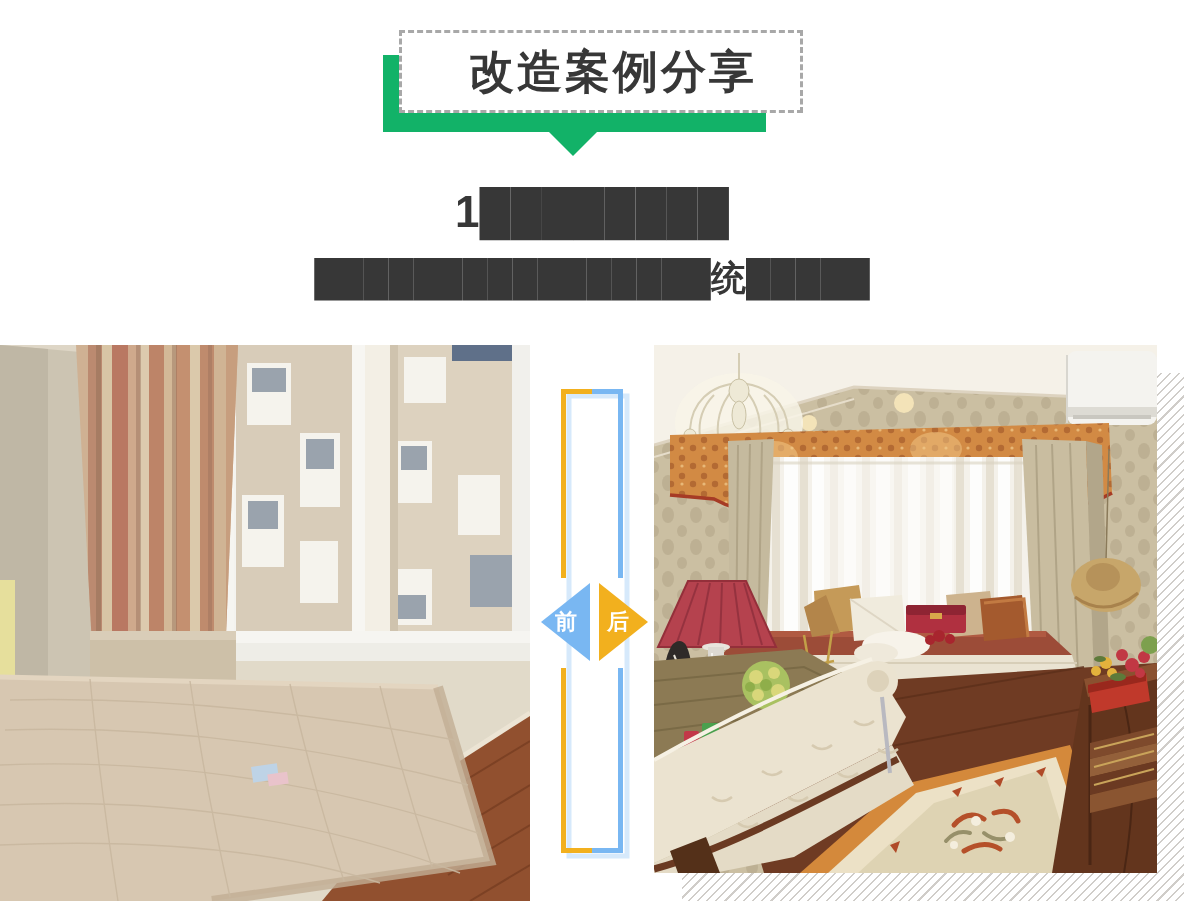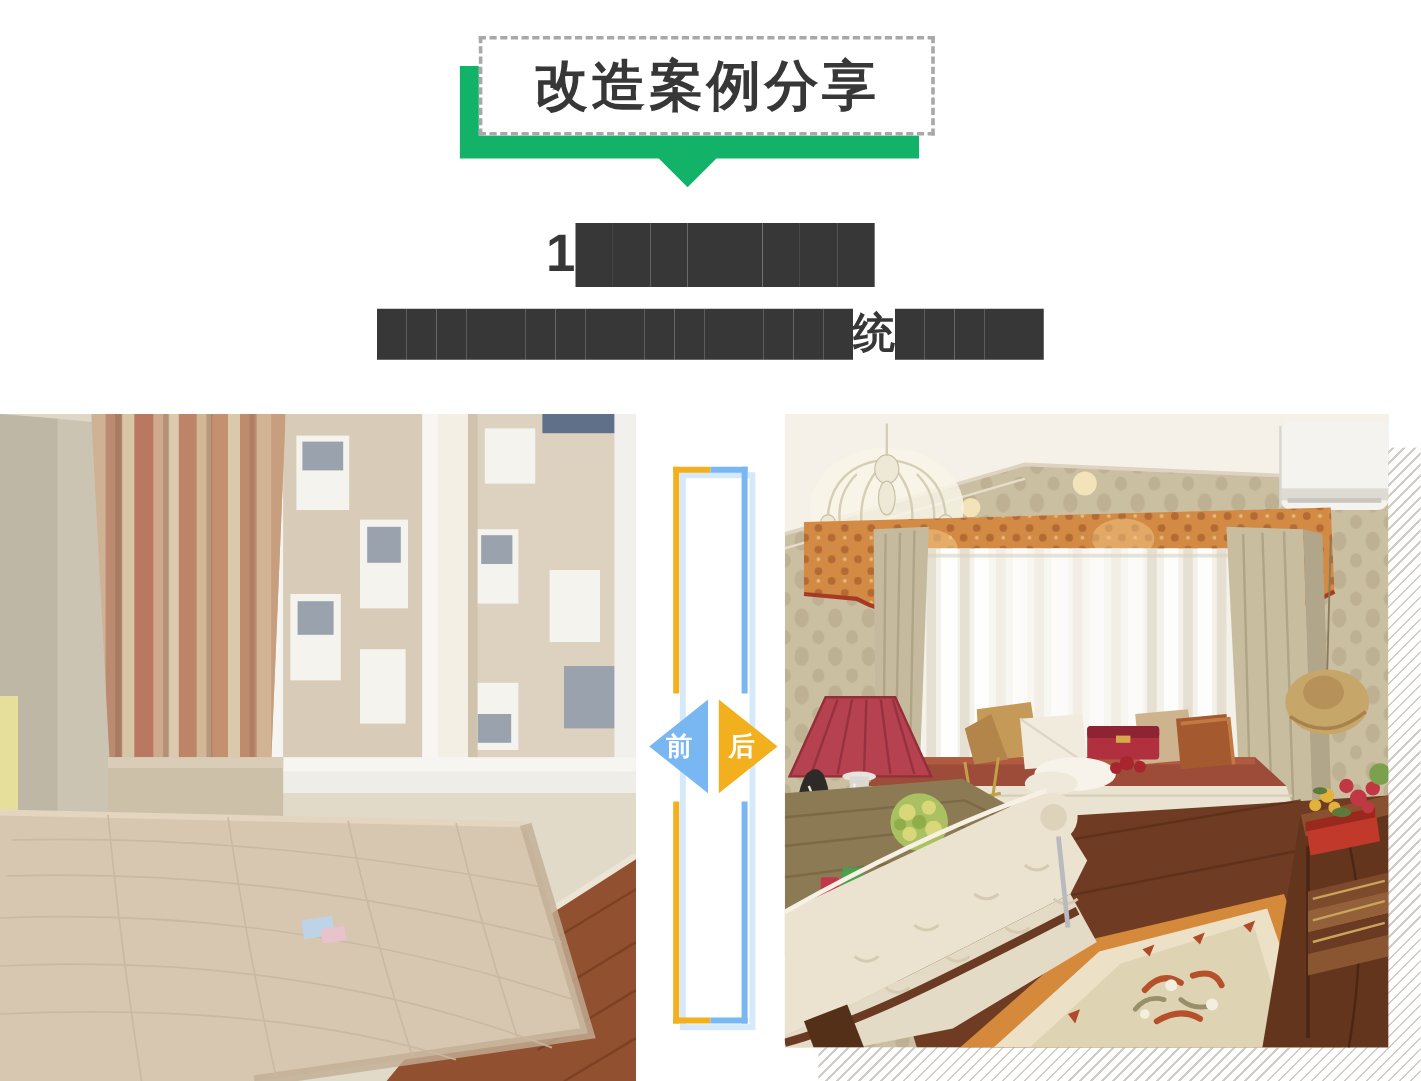--- a/index.html
+++ b/index.html
@@ -7,21 +7,21 @@
     width:1184px;height:901px;position:relative;overflow:hidden;
     background:#ffffff;
     font-family:"Liberation Sans","DejaVu Sans",sans-serif;
   }
   
   .ribbon-svg{position:absolute;left:383px;top:55px;width:383px;height:101px;}
   .banner-box{
     position:absolute;left:399px;top:30px;width:374px;height:77px;
     background:#ffffff;border:3px dashed #a8a8a8;
     display:flex;align-items:center;justify-content:center;
-    font-size:45px;font-weight:bold;color:#373737;letter-spacing:3px;
+    font-size:45px;font-weight:bold;color:#373737;letter-spacing:3px;padding-left:24px;
   }
   
   .case-title{
     position:absolute;left:0;top:184px;width:1184px;text-align:center;
     font-size:44px;font-weight:bold;color:#373737;line-height:56px;letter-spacing:0;
   }
   .case-subtitle{
     position:absolute;left:0;top:254px;width:1184px;text-align:center;
     font-size:35px;font-weight:bold;color:#373737;line-height:48px;
   }

